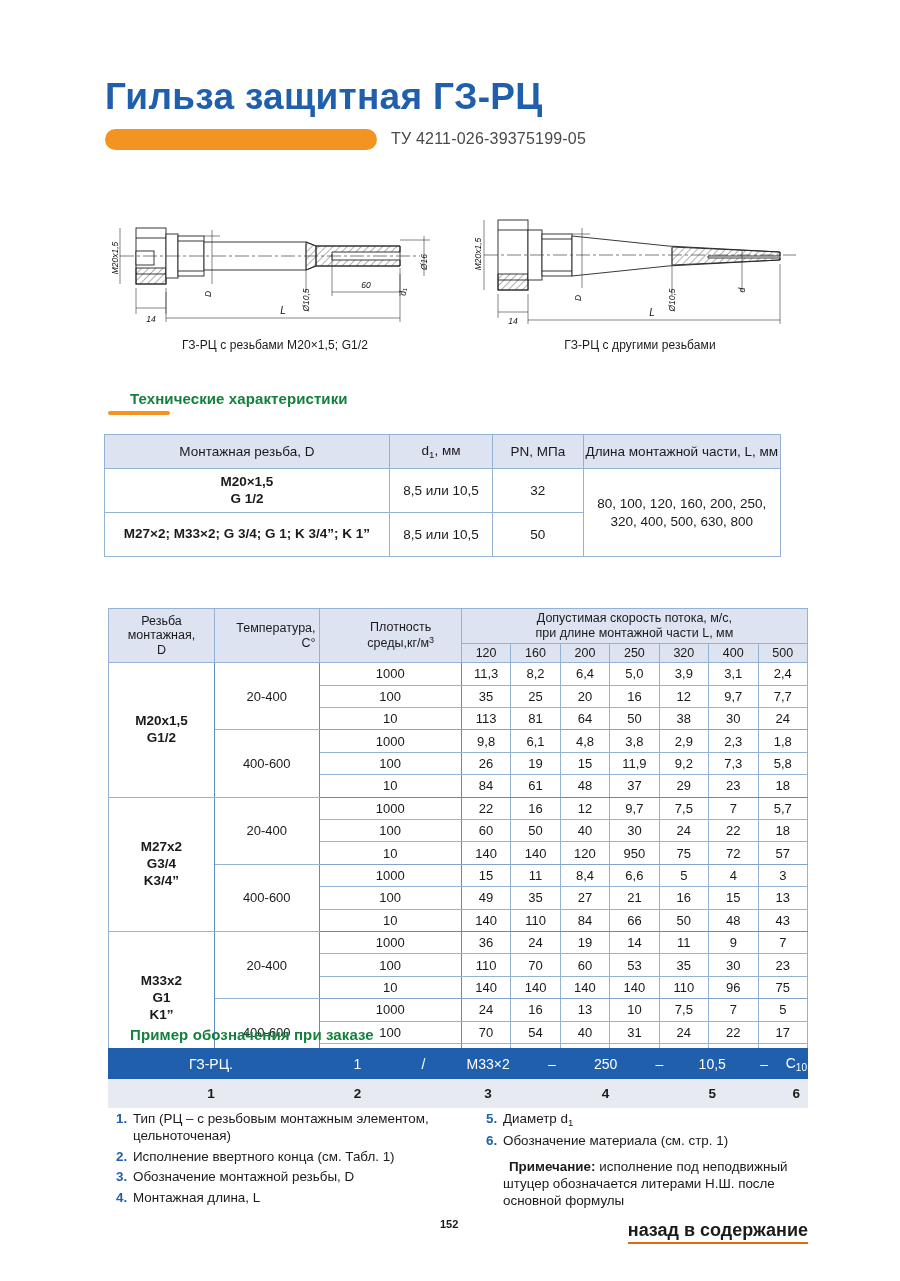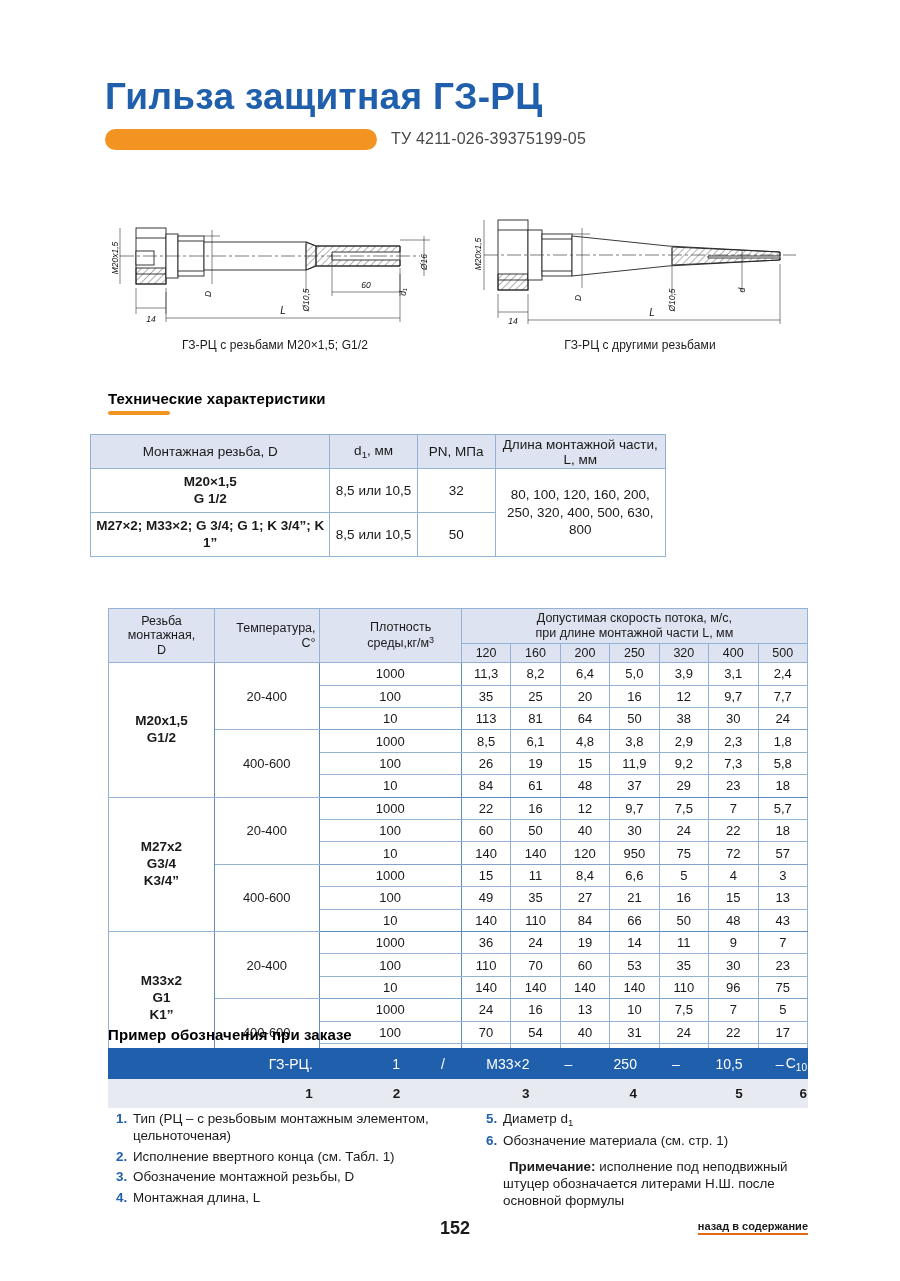--- a/index.html
+++ b/index.html
@@ -38,40 +38,40 @@
   .drawing.right { left: 360px; width: 360px; }
   .drawing svg { display: block; }
   .drawing-caption {
     text-align: center; font-size: 12px; color: #1a1a1a;
     margin-top: 2px; letter-spacing: 0.1px;
   }
 
   
   .section-head { position: absolute; }
   .section-head .sh-text {
-    font-size: 15px; font-weight: bold; color: #000000;
-    letter-spacing: 0.1px; white-space: nowrap;
+    font-size: 15px; font-weight: bold; color: #15803d;
+    letter-spacing: 0.1px; white-space: nowrap; margin-left: 22px;
   }
   .section-head .sh-rule {
     margin-top: 4px; width: 62px; height: 4px;
     background: #F39422; border-radius: 2px;
   }
 
   
   table { border-collapse: collapse; }
   .tbl1, .tbl2 { position: absolute; border: 1.5px solid #5E8CC0; }
   .tbl1 td, .tbl1 th, .tbl2 td, .tbl2 th {
     border: 1px solid #94B3D4; text-align: center; vertical-align: middle;
   }
   .tbl1 thead th, .tbl2 thead th {
     background: #DDE3F0; font-weight: normal; color: #1a1a1a;
   }
 
   
-  .tbl1 { left: 90px; top: 434px; width: 576px; font-size: 13.5px; }
+  .tbl1 { left: 104px; top: 434px; width: 677px; font-size: 13.5px; }
   .tbl1 thead th { height: 31px; font-size: 13.5px; }
   .tbl1 tbody td { height: 41px; background: #ffffff; }
   .tbl1 .thread-cell { font-weight: bold; font-size: 13.5px; line-height: 1.25; }
   .tbl1 .len-cell { font-size: 13.5px; line-height: 1.3; padding: 0 6px; }
   .sub { font-size: 0.72em; vertical-align: -0.28em; }
   .sup { font-size: 0.72em; vertical-align: 0.45em; }
 
   
   .tbl2 { left: 108px; top: 608px; width: 700px; font-size: 13px; }
   .tbl2 thead th { font-size: 12.5px; line-height: 1.18; padding: 2px 3px; }
@@ -80,21 +80,21 @@
     font-weight: bold; font-size: 13.5px; line-height: 1.25;
     border-right: 1.2px solid #5E8CC0;
   }
   .tbl2 td.temp { border-right: 1.2px solid #5E8CC0; }
   .tbl2 td.dens { border-right: 1.2px solid #5E8CC0; }
   .tbl2 tr.grp-end td { border-bottom: 1.2px solid #5E8CC0; }
   .tbl2 tr.sub-end td { border-bottom: 1px solid #7FA3CB; }
 
   
   .tbl3 { position: absolute; left: 108px; top: 1048px; width: 700px; font-size: 14px; }
-  .tbl3 td { text-align: right; vertical-align: middle; }
+  .tbl3 td { text-align: center; vertical-align: middle; }
   .tbl3 tr.order-row td {
     background: #1F5FAB; color: #ffffff; height: 29px; font-weight: normal;
   }
   .tbl3 tr.index-row td {
     background: #E8EAF2; color: #1a1a1a; height: 27px; font-weight: bold; font-size: 13.5px;
   }
   .tbl3 .lbl { font-weight: bold; }
 
   
   .legend { position: absolute; left: 108px; top: 1110px; width: 706px; }
@@ -103,24 +103,24 @@
   .legend-col.right { left: 378px; width: 330px; }
   .leg-item { display: flex; margin-bottom: 3px; }
   .leg-num { color: #1F5FAB; font-weight: bold; width: 17px; flex: none; }
   .leg-txt { flex: 1; }
   .note { margin-top: 8px; font-size: 13.4px; line-height: 1.3; padding-left: 17px; }
   .note b { font-weight: bold; padding-left: 6px; }
 
   
   .footer { position: absolute; left: 0; top: 1218px; width: 900px; height: 30px; }
   .page-num {
-    position: absolute; left: 440px; top: 0; font-size: 18px; font-weight: bold;
+    position: absolute; left: 440px; top: 0; font-size: 11px; font-weight: bold;
   }
   .back-link {
-    position: absolute; right: 92px; top: 2px; font-size: 11px;
+    position: absolute; right: 92px; top: 2px; font-size: 18px;
     font-weight: bold; color: #1a1a1a; text-decoration: none;
     border-bottom: 2px solid #E06A12; padding-bottom: 1px;
   }
 </style>
 </head>
 <body>
 
 <div class="page">
 
   <div class="title-block">
@@ -312,21 +312,21 @@
           <td>81</td>
           <td>64</td>
           <td>50</td>
           <td>38</td>
           <td>30</td>
           <td>24</td>
         </tr>
         <tr>
           <td class="temp" rowspan="3">400-600</td>
           <td class="dens">1000</td>
-          <td>8,5</td>
+          <td>9,8</td>
           <td>6,1</td>
           <td>4,8</td>
           <td>3,8</td>
           <td>2,9</td>
           <td>2,3</td>
           <td>1,8</td>
         </tr>
         <tr>
           <td class="dens">100</td>
           <td>26</td>

